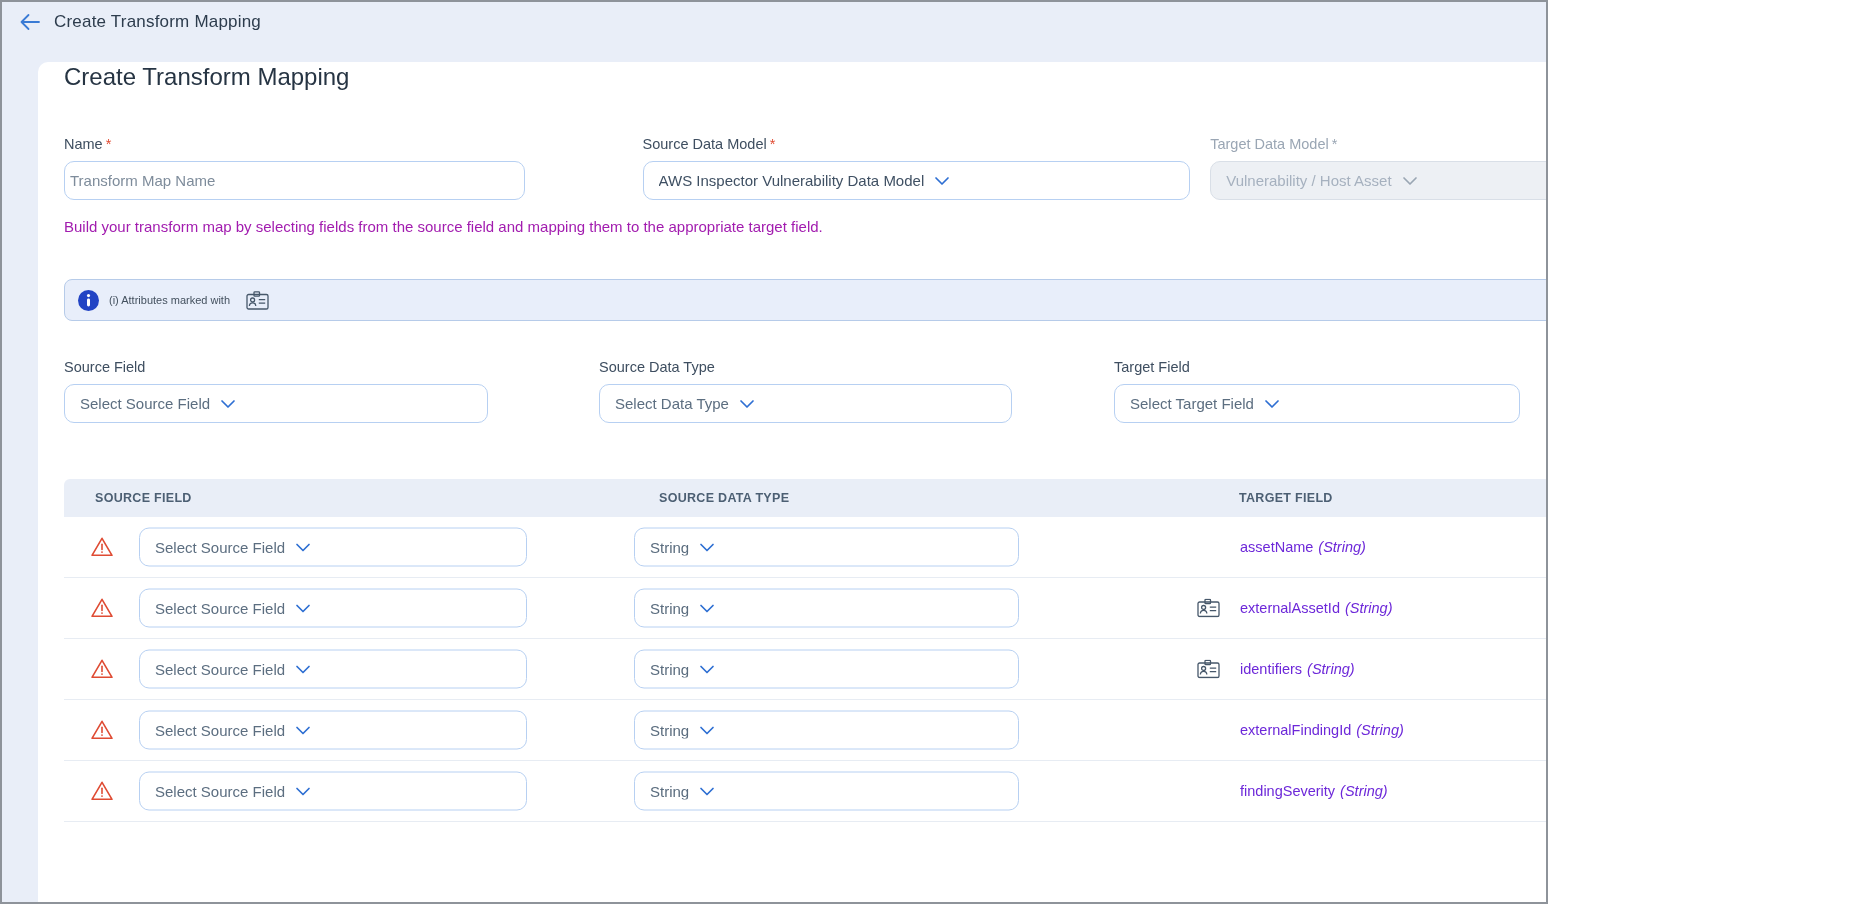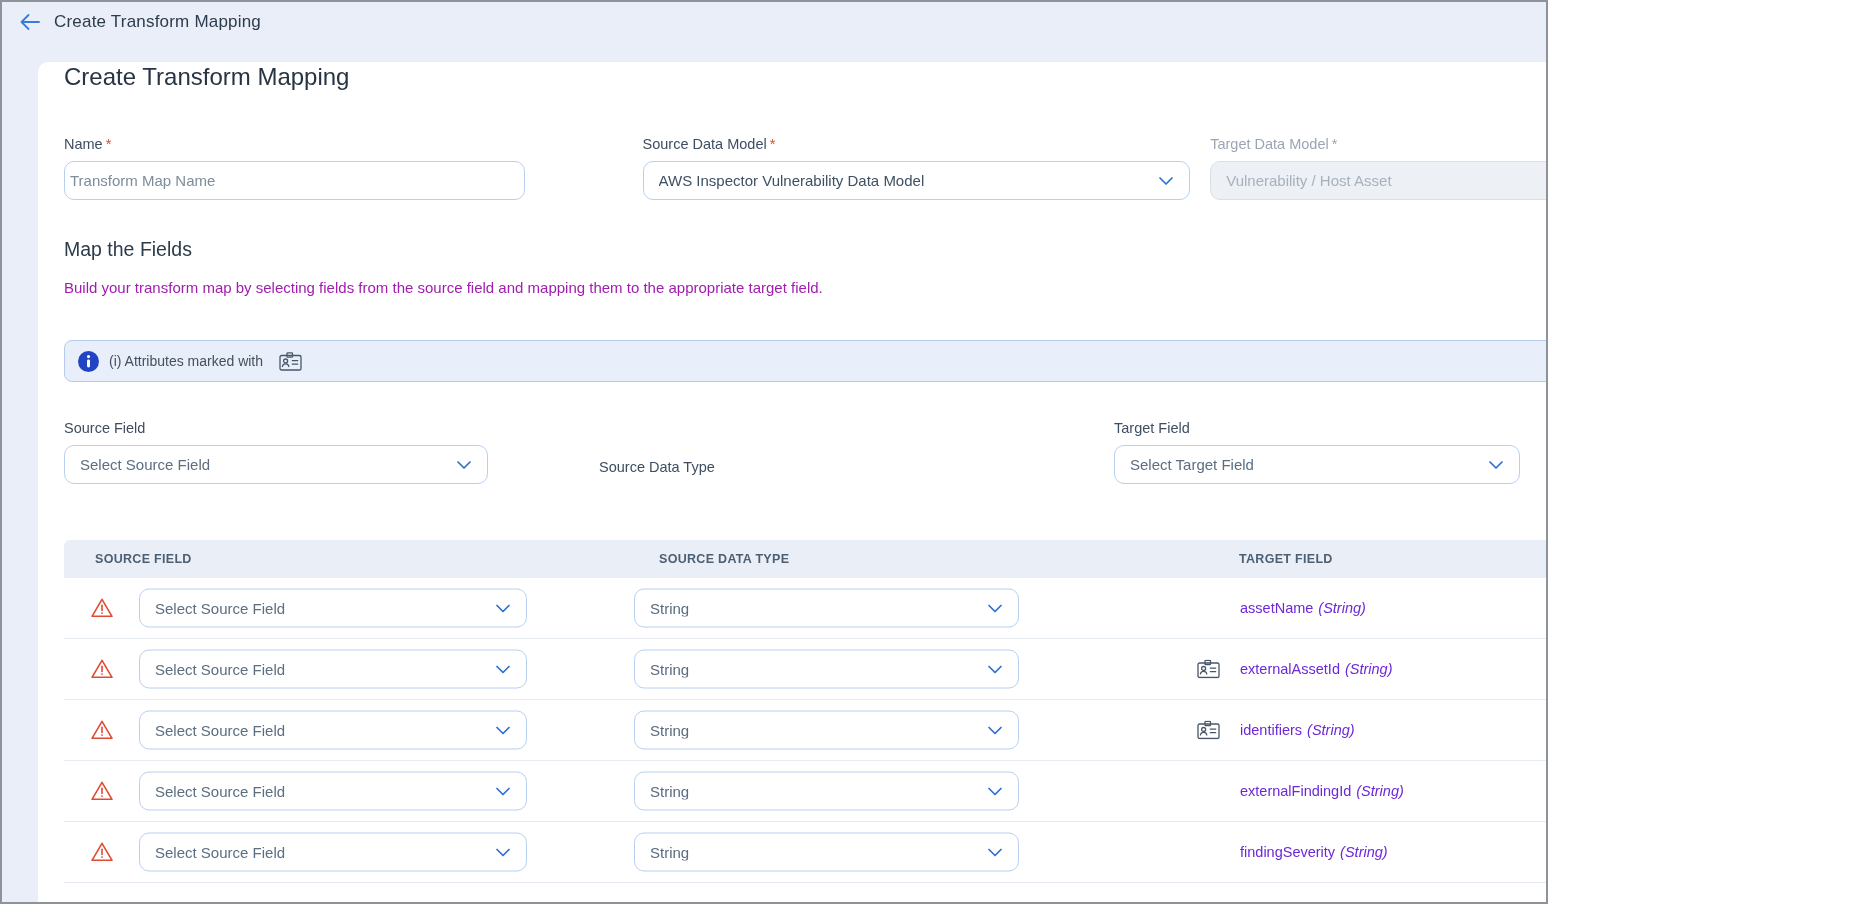--- a/index.html
+++ b/index.html
@@ -25,35 +25,35 @@
   .req { color:#e04a31; margin-left:3px; }
   .req.disabled { color:#9aa6b4; }
   .f-col1 { width:476px; }
   .f-col2 { width:566px; margin-left:118px; }
   .f-col3 { width:562px; margin-left:20px; }
 
   .text-input { width:100%; height:39px; border:1px solid #b7d0f2; border-radius:10px;
                 padding:0 5px; font:inherit; font-size:15px; color:#7e8c9b; outline:none; background:#fff; }
 
   .select { height:39px; border:1px solid #b7d0f2; border-radius:10px; background:#fff;
-            display:flex; align-items:center; justify-content:space-between; padding:0 15px;
+            display:flex; align-items:center; justify-content:flex-start; padding:0 15px;
             font-size:15px; color:#3f5063; cursor:pointer; }
   .select .value { white-space:nowrap; overflow:hidden; }
   .select.placeholder .value { color:#5c6e80; }
   .select.disabled { background:#edf0f4; border-color:#d9dfe7; cursor:default; }
   .select.disabled .value { color:#a6b1bf; }
   .chev { flex:0 0 auto; margin-left:10px; display:flex; }
 
   
   .section-title { margin-top:38px; font-size:19.5px; font-weight:500; color:#2c3b4a; }
   .section-desc { margin-top:18px; font-size:15px; color:#a21caf; }
 
   .banner { margin-top:44px; height:42px; border:1px solid #b6cbe9; background:#e8eefa; border-radius:8px;
             display:flex; align-items:center; padding:0 13px; }
-  .banner-text { font-size:14px; color:#43505e; display:flex; align-items:center; gap:16px; margin-left:10px; }
+  .banner-text { font-size:11px; color:#43505e; display:flex; align-items:center; gap:16px; margin-left:10px; }
 
   
   .selector-row { display:flex; margin-top:38px; align-items:flex-end; }
   .s-col1 { width:424px; }
   .s-col2 { width:413px; margin-left:111px; }
   .s-col3 { width:406px; margin-left:102px; }
   .add-btn { margin-left:88px; width:78px; height:39px; border:1px solid #e3e8ee; border-radius:10px;
              background:#eef1f5; color:#4c1d95; font-size:14.5px; font-family:inherit; }
 
   
@@ -121,21 +121,20 @@
           <span class="value">Vulnerability / Host Asset</span>
           <span class="chev">
             <svg width="16" height="10" viewBox="0 0 16 10" fill="none">
                 <path d="M2 2l6 6 6-6" stroke="#9aa6b3" stroke-width="1.7" stroke-linecap="round" stroke-linejoin="round"></path>
               </svg>
           </span>
         </div>
       </div>
     </div>
 
-    <div class="section-title">Map the Fields</div>
     <div class="section-desc">Build your transform map by selecting fields from the source field and mapping them to the appropriate target field.</div>
 
     <div class="banner">
       <svg width="21" height="21" viewBox="0 0 21 21">
         <circle cx="10.5" cy="10.5" r="10.5" fill="#2244c4"></circle>
         <circle cx="10.5" cy="5.6" r="1.55" fill="#ffffff"></circle>
         <rect x="9" y="8.4" width="3" height="8" rx="1.4" fill="#ffffff"></rect>
       </svg>
       <span class="banner-text">
         <span>(i) Attributes marked with</span>
@@ -156,20 +155,28 @@
           <span class="value">Select Source Field</span>
           <span class="chev">
             <svg width="16" height="10" viewBox="0 0 16 10" fill="none">
                 <path d="M2 2l6 6 6-6" stroke="#2e6fd3" stroke-width="1.7" stroke-linecap="round" stroke-linejoin="round"></path>
               </svg>
           </span>
         </div>
       </div>
       <div class="s-col2">
         <div class="field-label">Source Data Type</div>
+        <div class="select placeholder">
+          <span class="value">Select Data Type</span>
+          <span class="chev">
+            <svg width="16" height="10" viewBox="0 0 16 10" fill="none">
+                <path d="M2 2l6 6 6-6" stroke="#2e6fd3" stroke-width="1.7" stroke-linecap="round" stroke-linejoin="round"></path>
+              </svg>
+          </span>
+        </div>
       </div>
       <div class="s-col3">
         <div class="field-label">Target Field</div>
         <div class="select placeholder">
           <span class="value">Select Target Field</span>
           <span class="chev">
             <svg width="16" height="10" viewBox="0 0 16 10" fill="none">
                 <path d="M2 2l6 6 6-6" stroke="#2e6fd3" stroke-width="1.7" stroke-linecap="round" stroke-linejoin="round"></path>
               </svg>
           </span>

